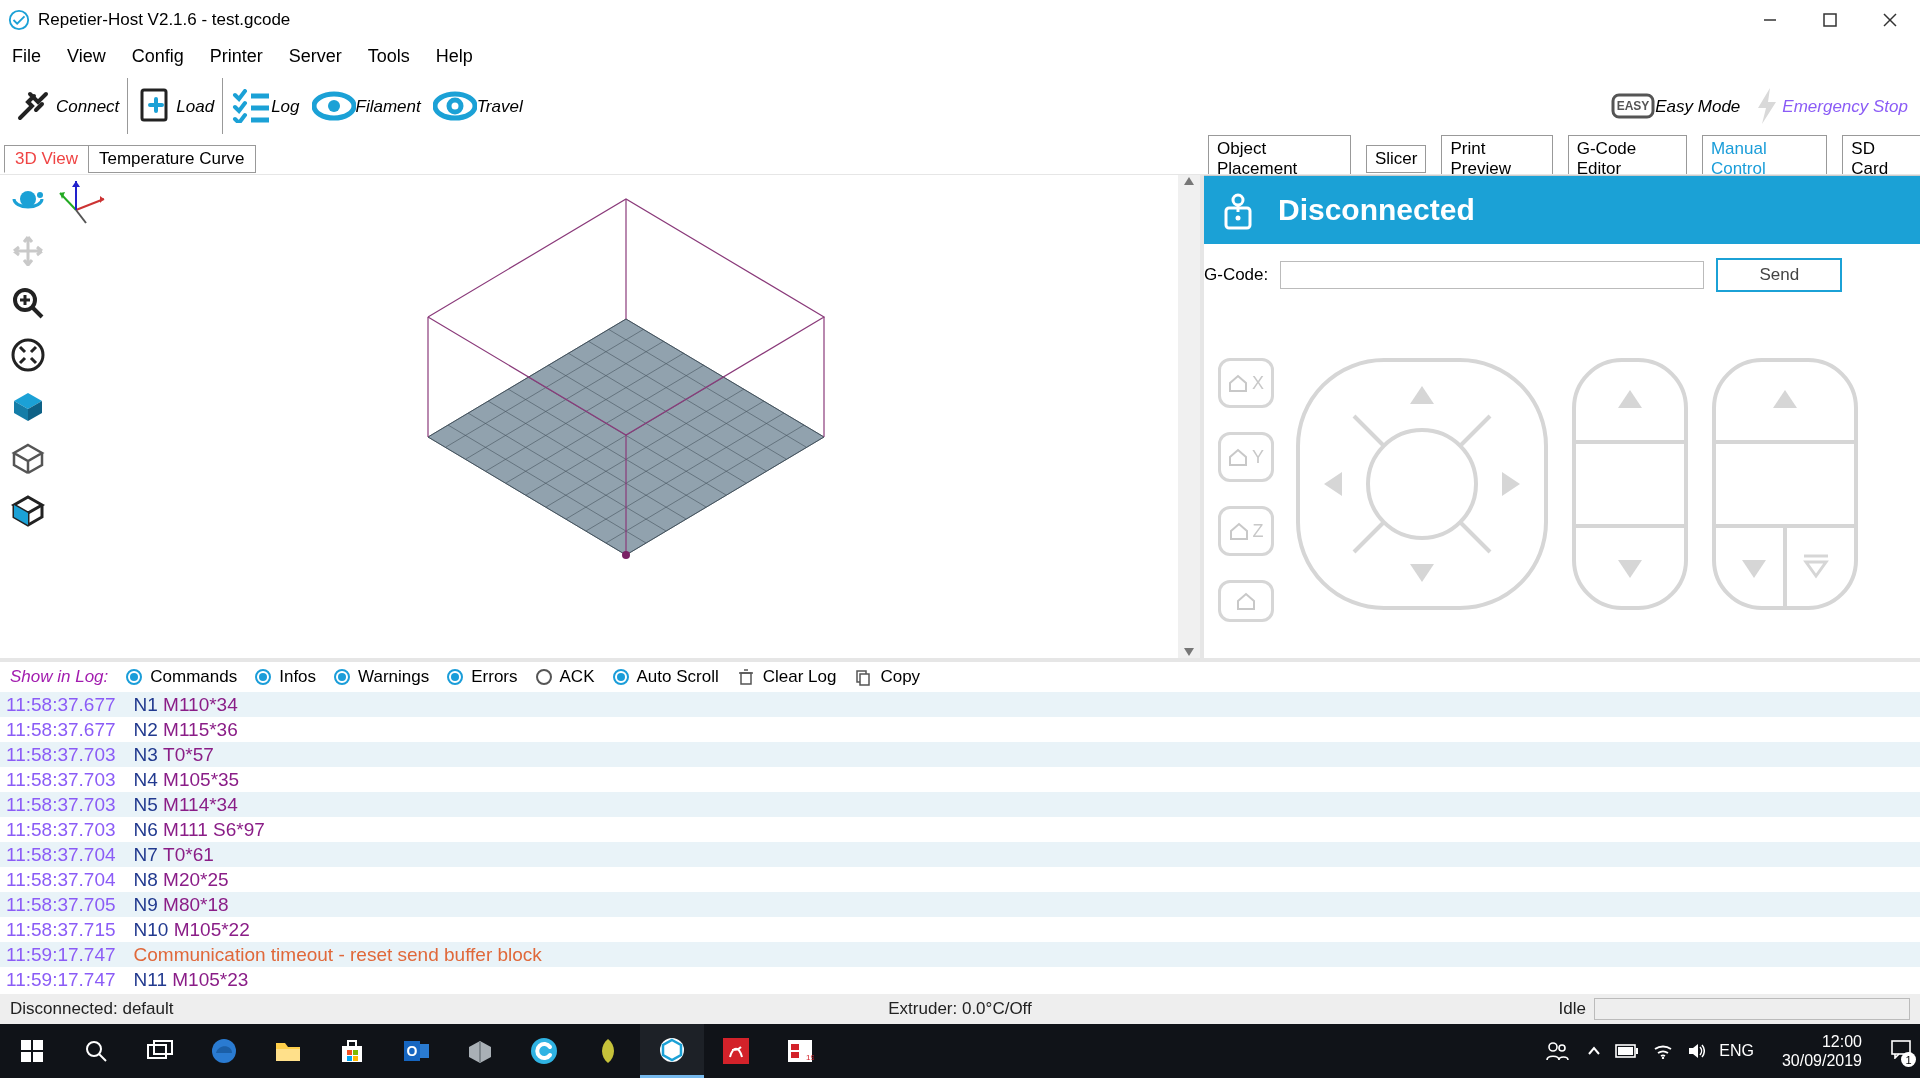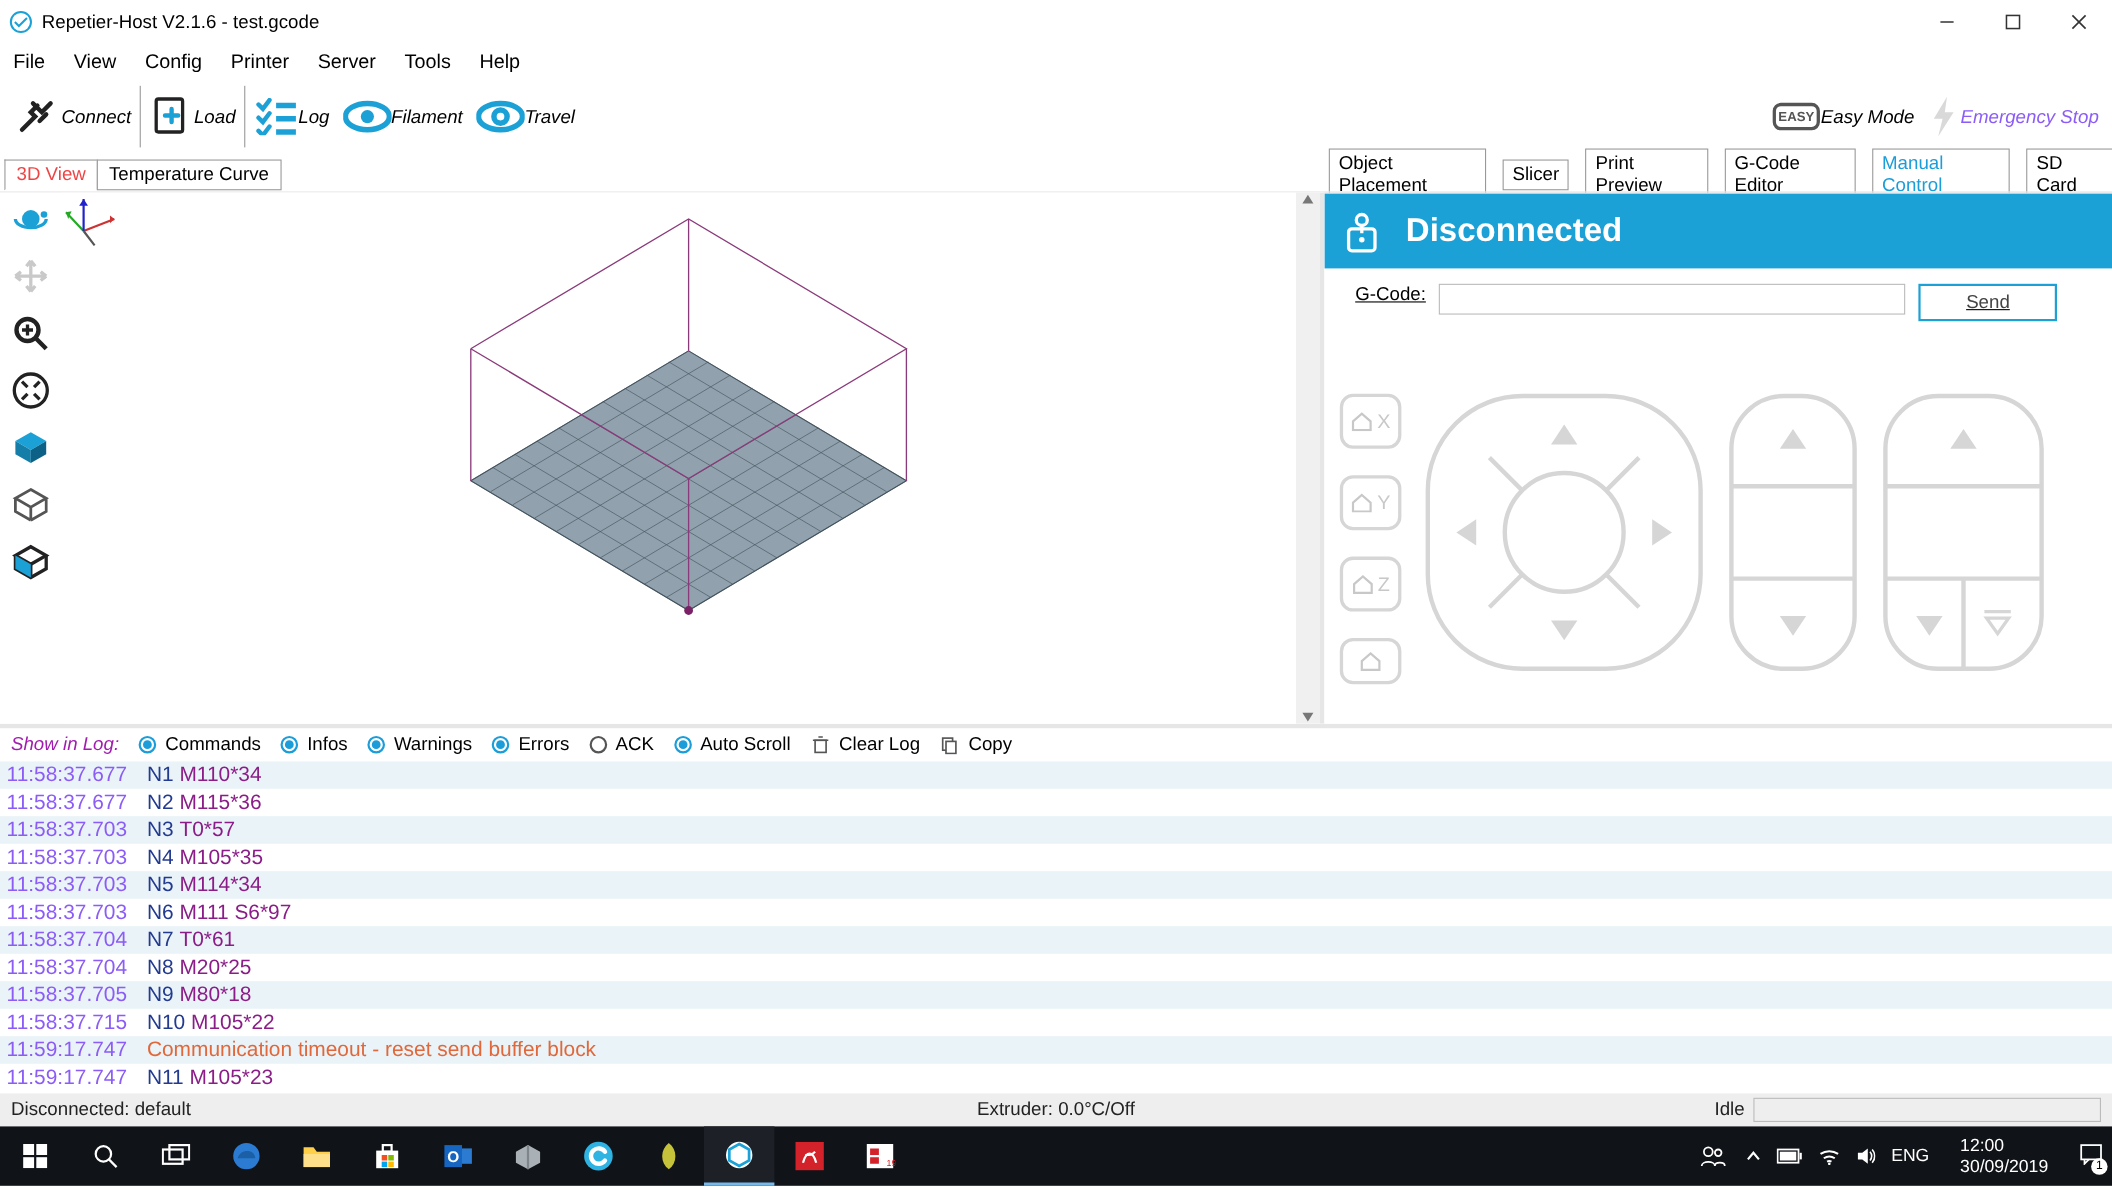--- a/index.html
+++ b/index.html
@@ -45,21 +45,21 @@
 .rightpanel { flex: 1; display: flex; flex-direction: column; border-left: 0; }
 .rtabrow { height: 30px; display: flex; align-items: center; padding-left: 4px; gap: 16px; }
 .rtab { border: 1px solid #999; padding: 3px 8px; font-size: 17px; background: #fff; margin-right: -1px; }
 .rtab.active { color: #1a9dd9; }
 
 .rcontent { flex: 1; background: #fff; border-top: 1px solid #ccc; overflow-y: scroll; overflow-x: hidden; position: relative; }
 
 .disconn-banner { height: 68px; background: #1ba1d6; color: #fff; display: flex; align-items: center; padding-left: 14px; gap: 20px; font-family: "Courier New", monospace; font-size: 30px; font-weight: bold; }
 .disconn-banner svg { filter: none; }
 
-.gcode-row { display: flex; padding: 14px 28px; gap: 12px; font-size: 17px; text-decoration: underline; }
+.gcode-row { display: flex; align-items: center; padding: 14px 0; gap: 12px; font-size: 17px; }
 .gcode-row input { flex: 0 0 424px; height: 28px; border: 1px solid #bbb; padding: 0 6px; font-size: 16px; }
 .gcode-row button { width: 126px; height: 34px; border: 2px solid #1ba1d6; background: #fff; color: #444; font-size: 17px; }
 
 .controls-area { display: flex; gap: 20px; padding: 0 14px 20px 14px; margin-top: 50px; align-items: flex-start; }
 .homebtns { display: flex; flex-direction: column; gap: 24px; margin-top: 2px; }
 .homebtn { width: 56px; height: 50px; border: 3px solid #d6d6d6; border-radius: 12px; display: flex; align-items: center; justify-content: center; gap: 4px; color: #c8c8c8; font-size: 18px; }
 .joypad { width: 256px; height: 256px; }
 .pill { width: 120px; height: 256px; }
 .pill2 { width: 150px; height: 256px; }
 
@@ -85,21 +85,21 @@
 .statusbar { height: 30px; background: #eee; display: flex; align-items: center; font-size: 17px; padding: 0 10px; color: #222; }
 .statusbar .sfill { flex: 1; }
 .sf-box { border: 1px solid #bbb; height: 22px; flex: 0 0 316px; margin-left: 8px; }
 
 
 .taskbar { height: 54px; background: #101318; display: flex; align-items: center; color: #fff; font-size: 16px; }
 .tleft { display: flex; align-items: center; height: 100%; }
 .tbtn { width: 64px; height: 100%; display: flex; align-items: center; justify-content: center; }
 .tbtn.active { border-bottom: 3px solid #76b9ed; background: #1d2127; }
 .tright { margin-left: auto; display: flex; align-items: center; height: 100%; gap: 18px; padding-right: 8px; }
-.clock { text-align: left; font-size: 16px; line-height: 19px; padding: 0 10px; }
+.clock { text-align: right; font-size: 16px; line-height: 19px; padding: 0 10px; }
 .tray { display:flex; align-items:center; gap:14px; }
 
 ::-webkit-scrollbar { width: 20px; }
 ::-webkit-scrollbar-track { background: #f0f0f0; }
 ::-webkit-scrollbar-thumb { background: #c9c9c9; }
 ::-webkit-scrollbar-button { background: #f0f0f0; height: 20px; }
 </style>
 </head>
 <body>
 

